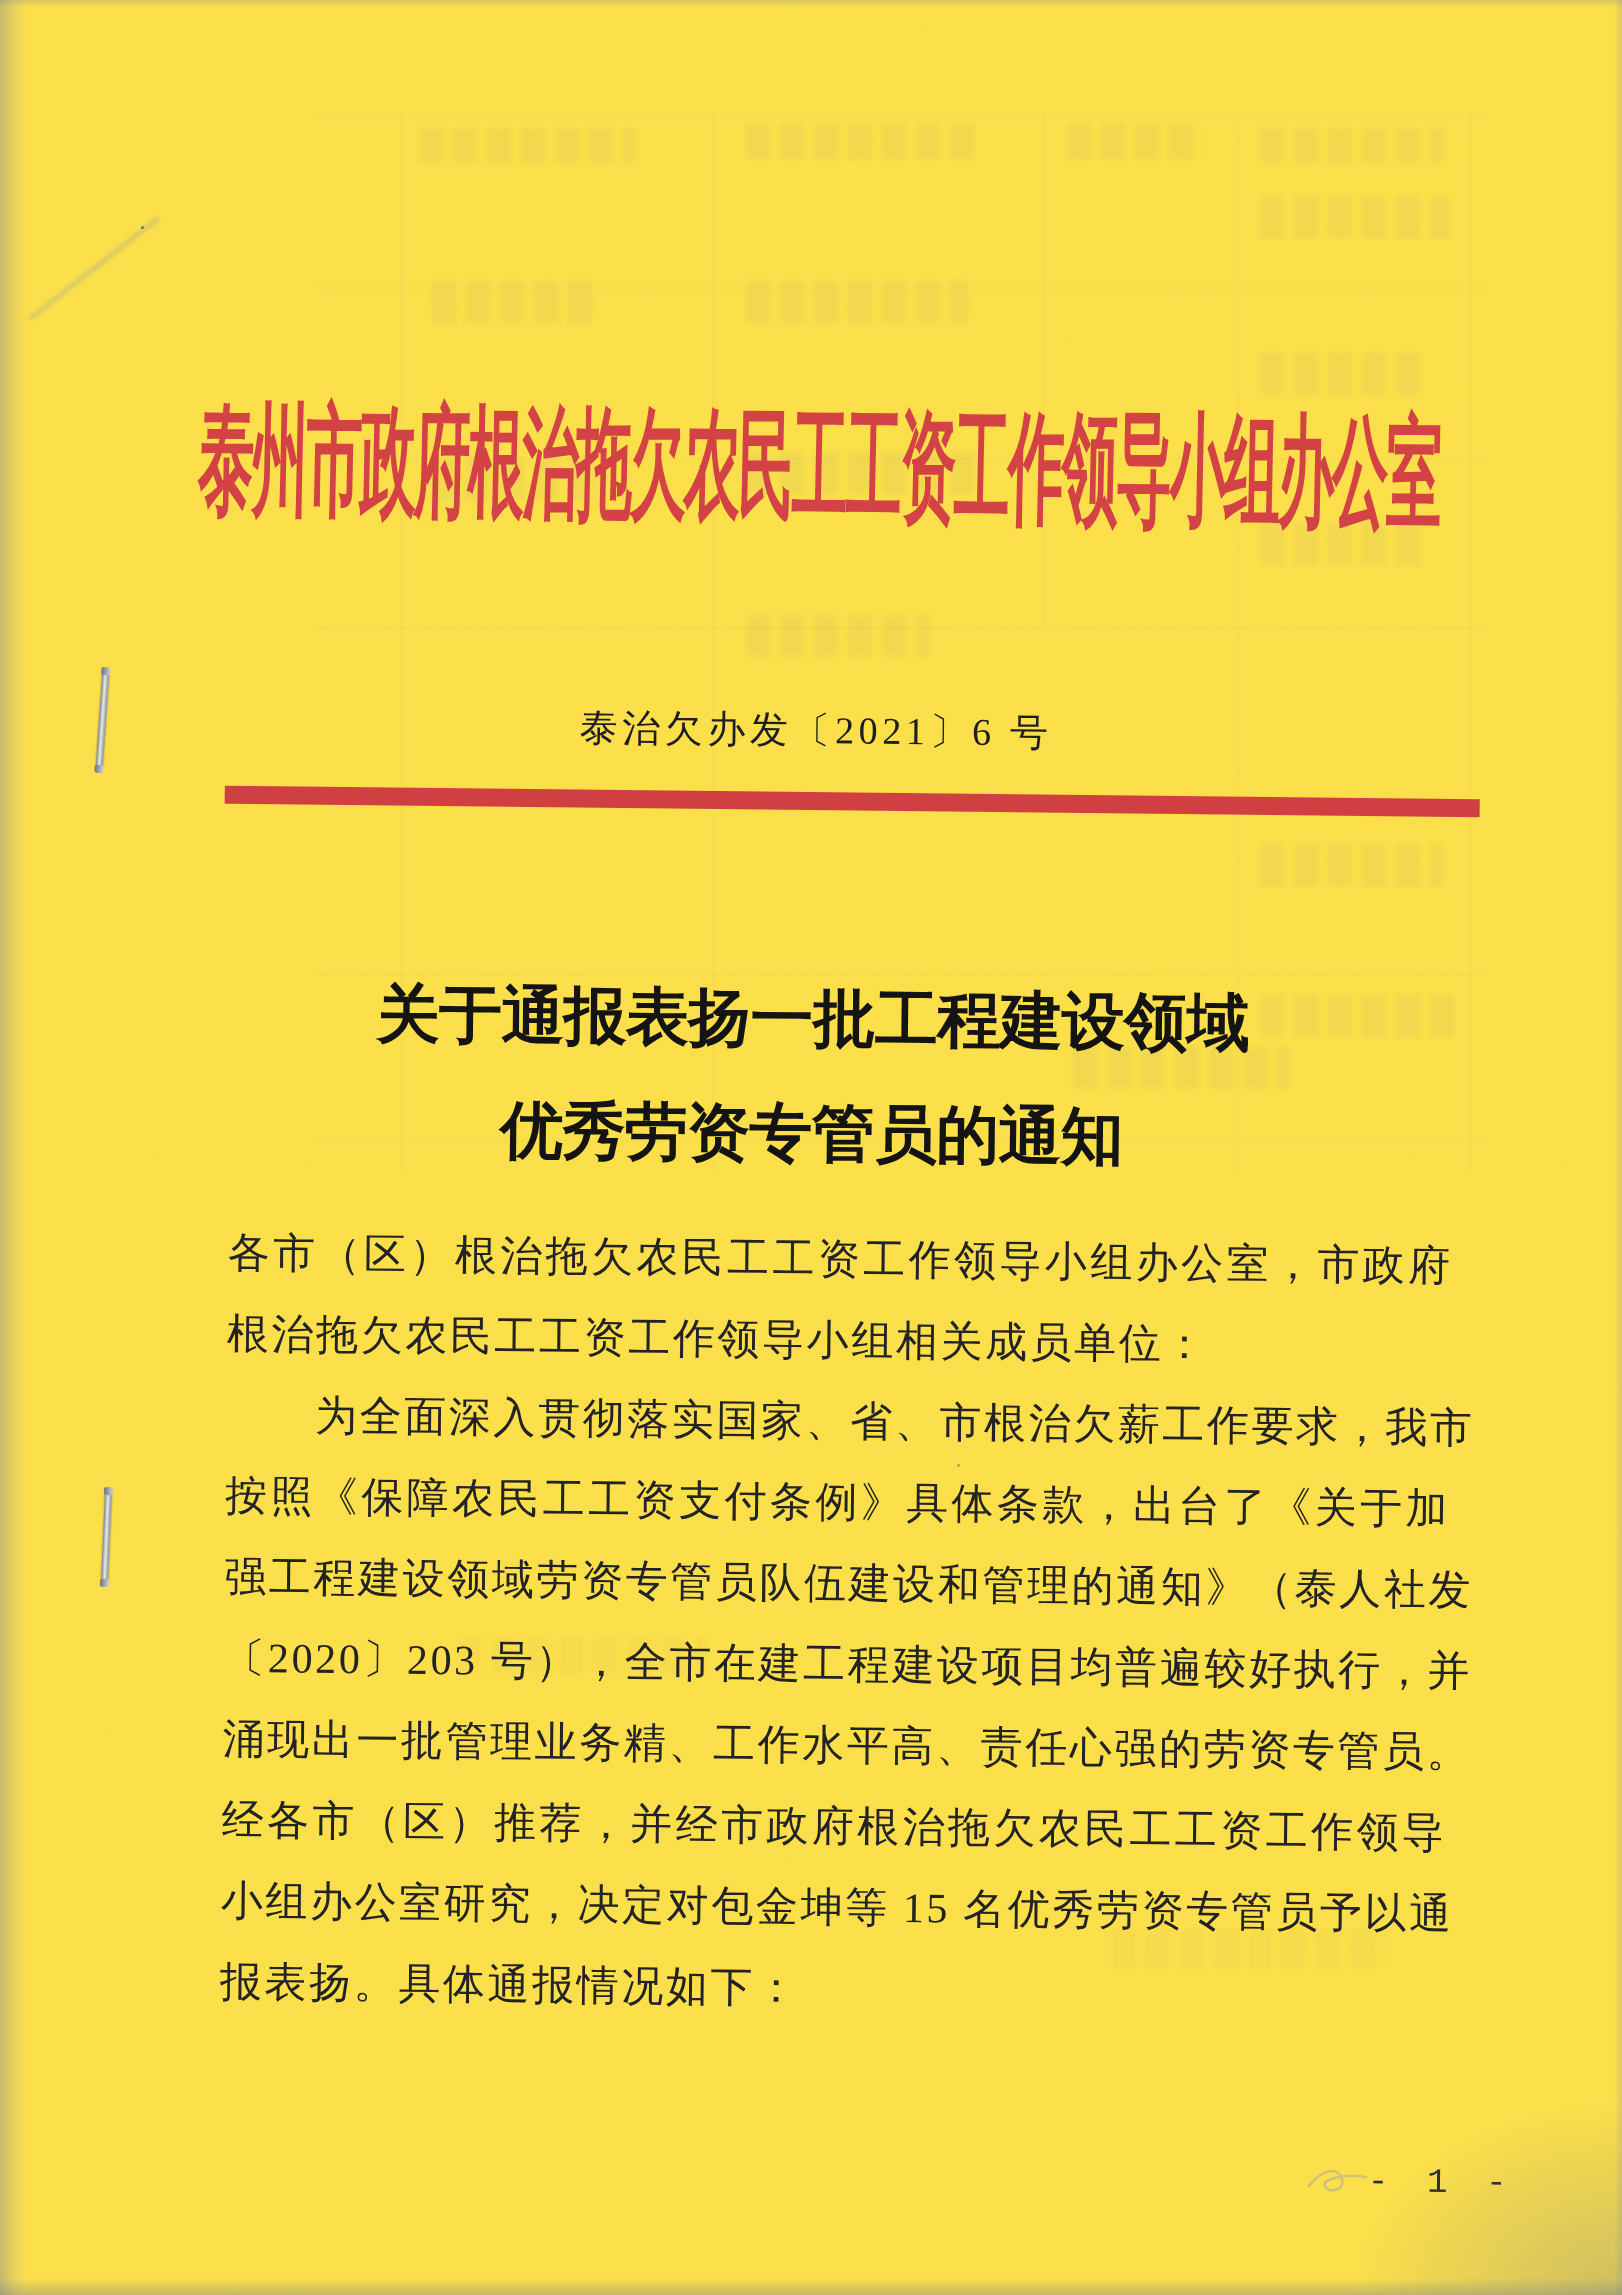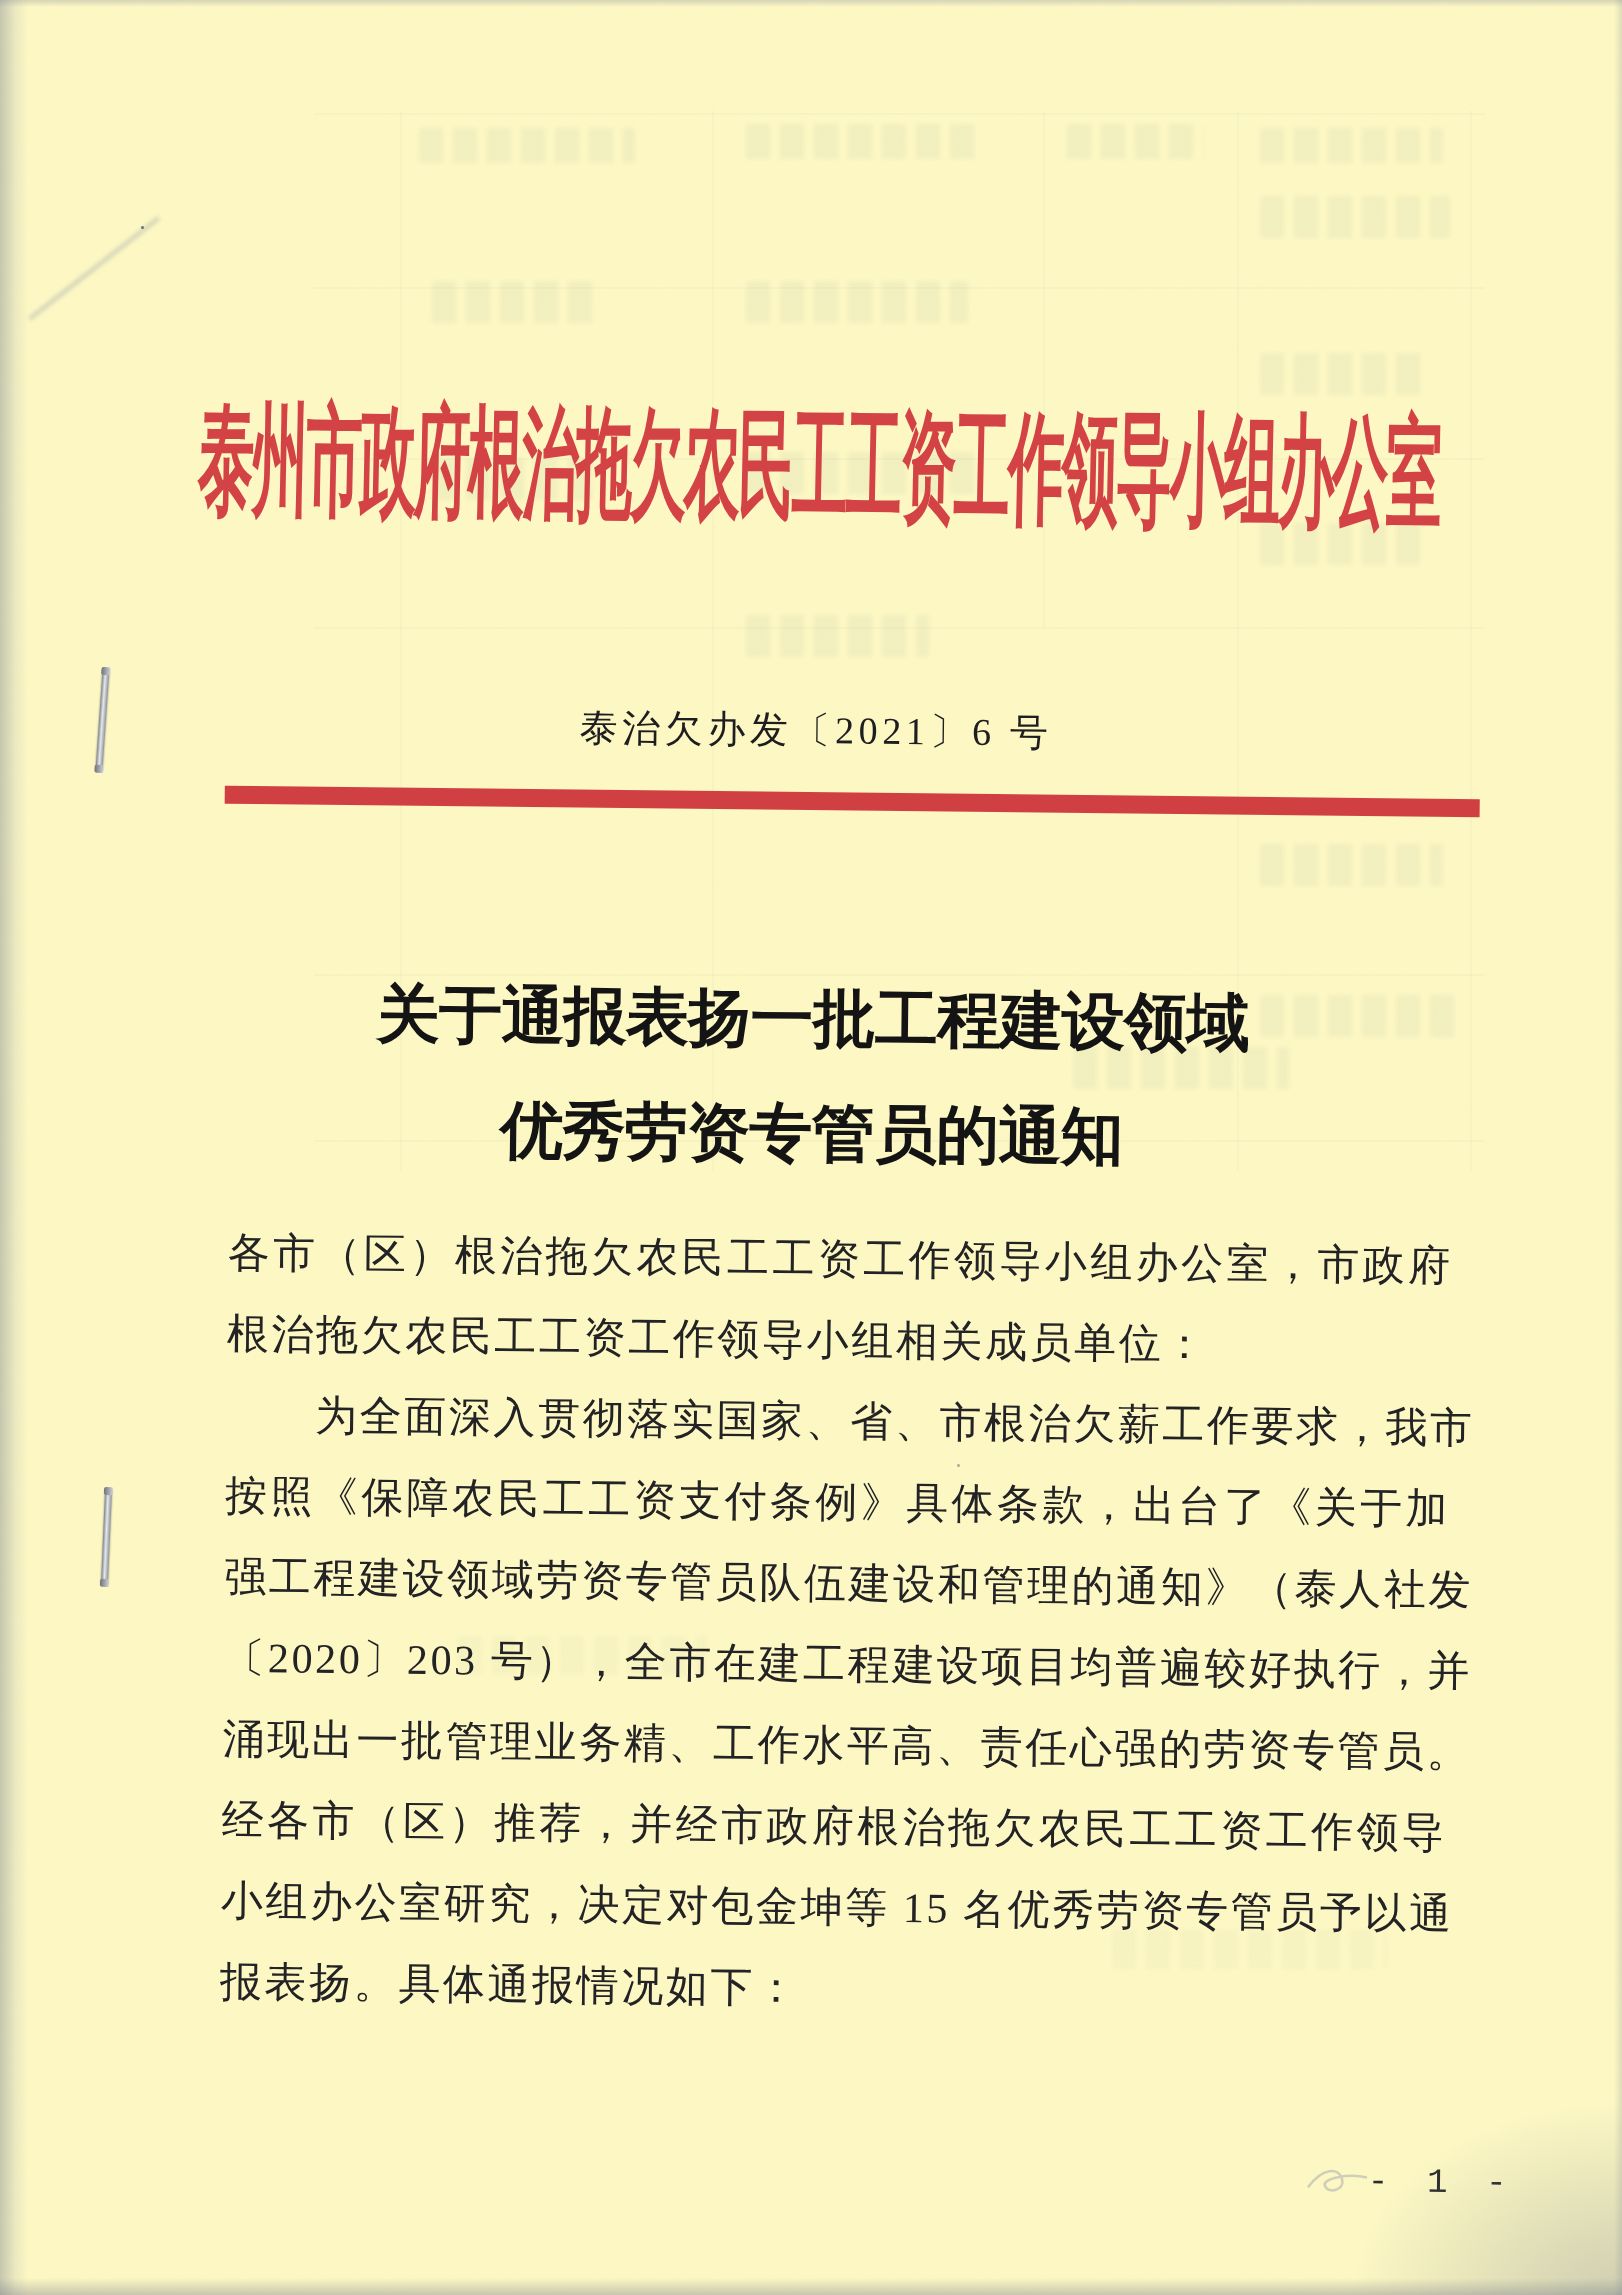--- a/index.html
+++ b/index.html
@@ -1,18 +1,18 @@
 <!DOCTYPE html>
 <html style="font-size:10.5px"><head>
 <meta charset="utf-8">
 <style>
   html,body{margin:0;padding:0;background:#b9bdc6;}
   #page{
     position:relative; width:1623px; height:2295px; overflow:hidden;
-    background:#fef9c3;
+    background:#fde047;
     font-family:"Liberation Serif", serif;
   }
   
   .noise-svg{position:absolute;inset:0;width:100%;height:100%;pointer-events:none;}
   .edge-left{position:absolute;left:0;top:0;width:27.5px;height:100%;
     background:linear-gradient(90deg, rgba(130,138,152,.45), rgba(160,166,178,.18) 55%, rgba(160,166,178,0));}
   .edge-top{position:absolute;left:0;top:0;width:100%;height:6.5px;
     background:linear-gradient(180deg, rgba(140,146,158,.35), rgba(140,146,158,0));}
   .edge-right{position:absolute;right:0;top:0;width:9.2px;height:100%;
     background:linear-gradient(270deg, rgba(140,146,158,.30), rgba(140,146,158,0));}

